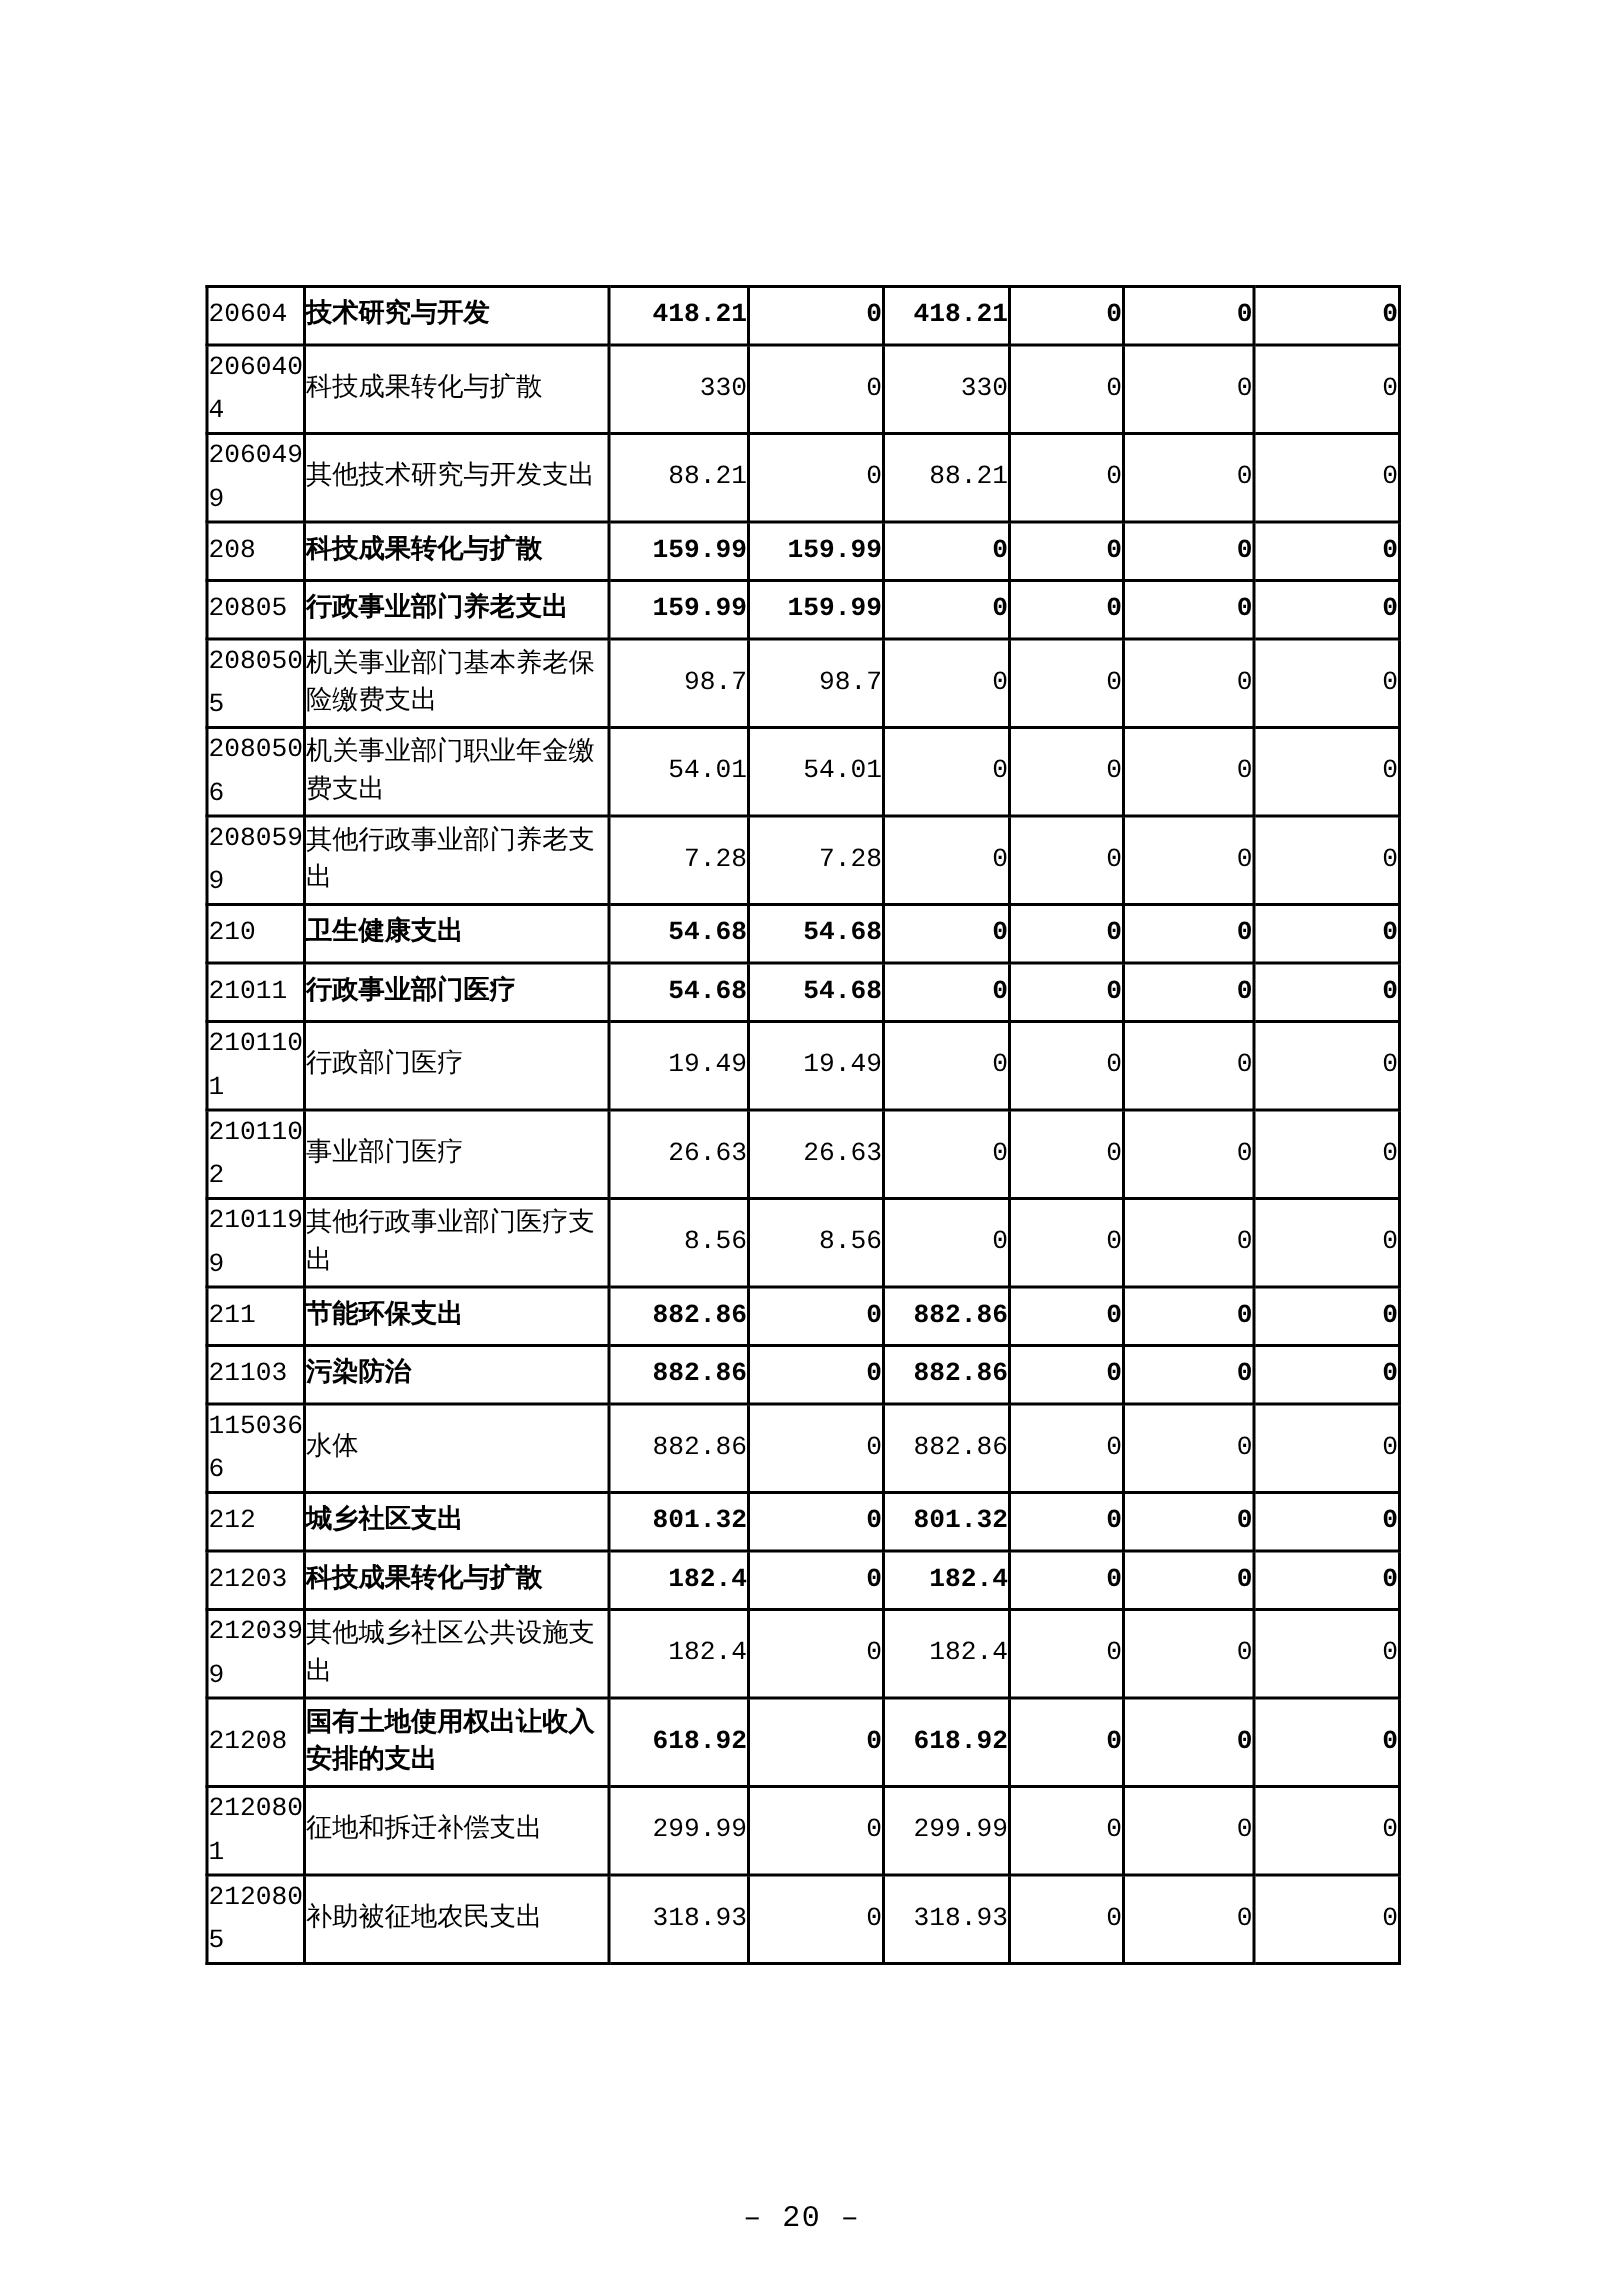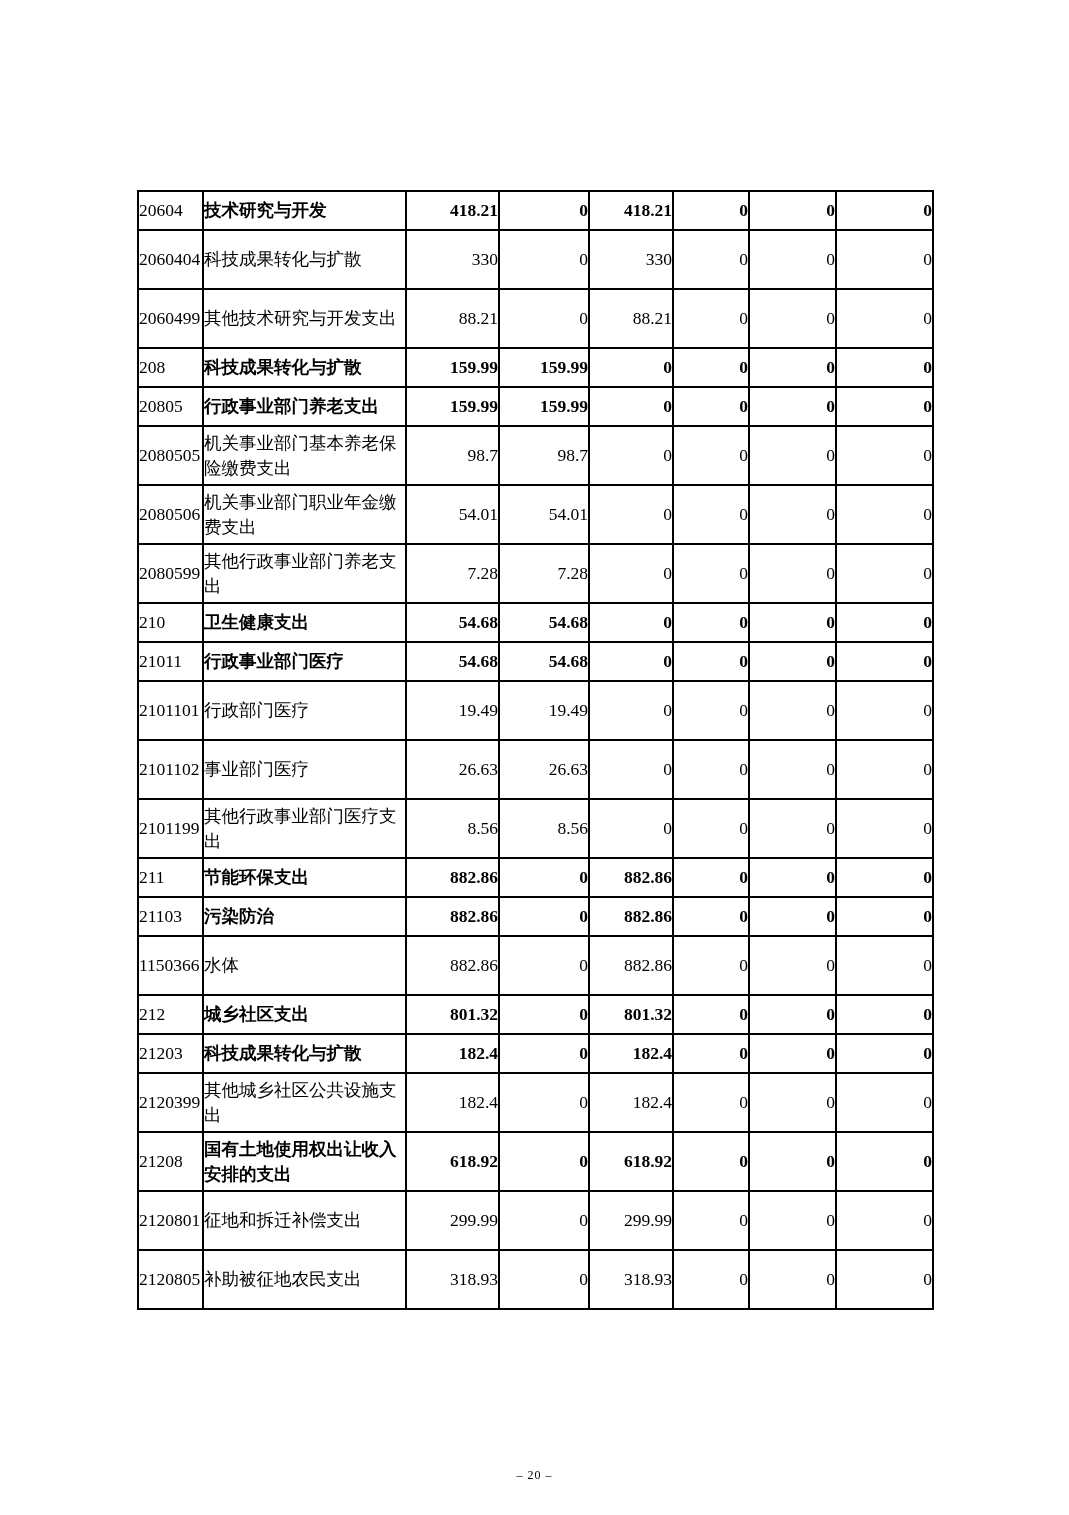--- a/index.html
+++ b/index.html
@@ -6,21 +6,21 @@
     margin: 0;
     padding: 0;
     background: #ffffff;
   }
   .page {
     position: relative;
     width: 1069px;
     height: 1515px;
     background: #ffffff;
     color: #000000;
-    font-family: Liberation Serif, serif;
+    font-family: Liberation Mono, monospace;
     overflow: hidden;
   }
   table.budget {
     position: absolute;
     left: 137px;
     top: 190px;
     width: 795px;
     border-collapse: collapse;
     table-layout: fixed;
   }
@@ -54,21 +54,21 @@
   tr.bold td.name,
   tr.bold td.val {
     font-weight: bold;
   }
   .footer {
     position: absolute;
     top: 1468px;
     left: 0;
     width: 100%;
     text-align: center;
-    font-size: 12px;
+    font-size: 20px;
     color: #000000;
     letter-spacing: 1px;
   }
 </style>
 </head>
 <body>
 
 <div class="page">
 
   <table class="budget">

